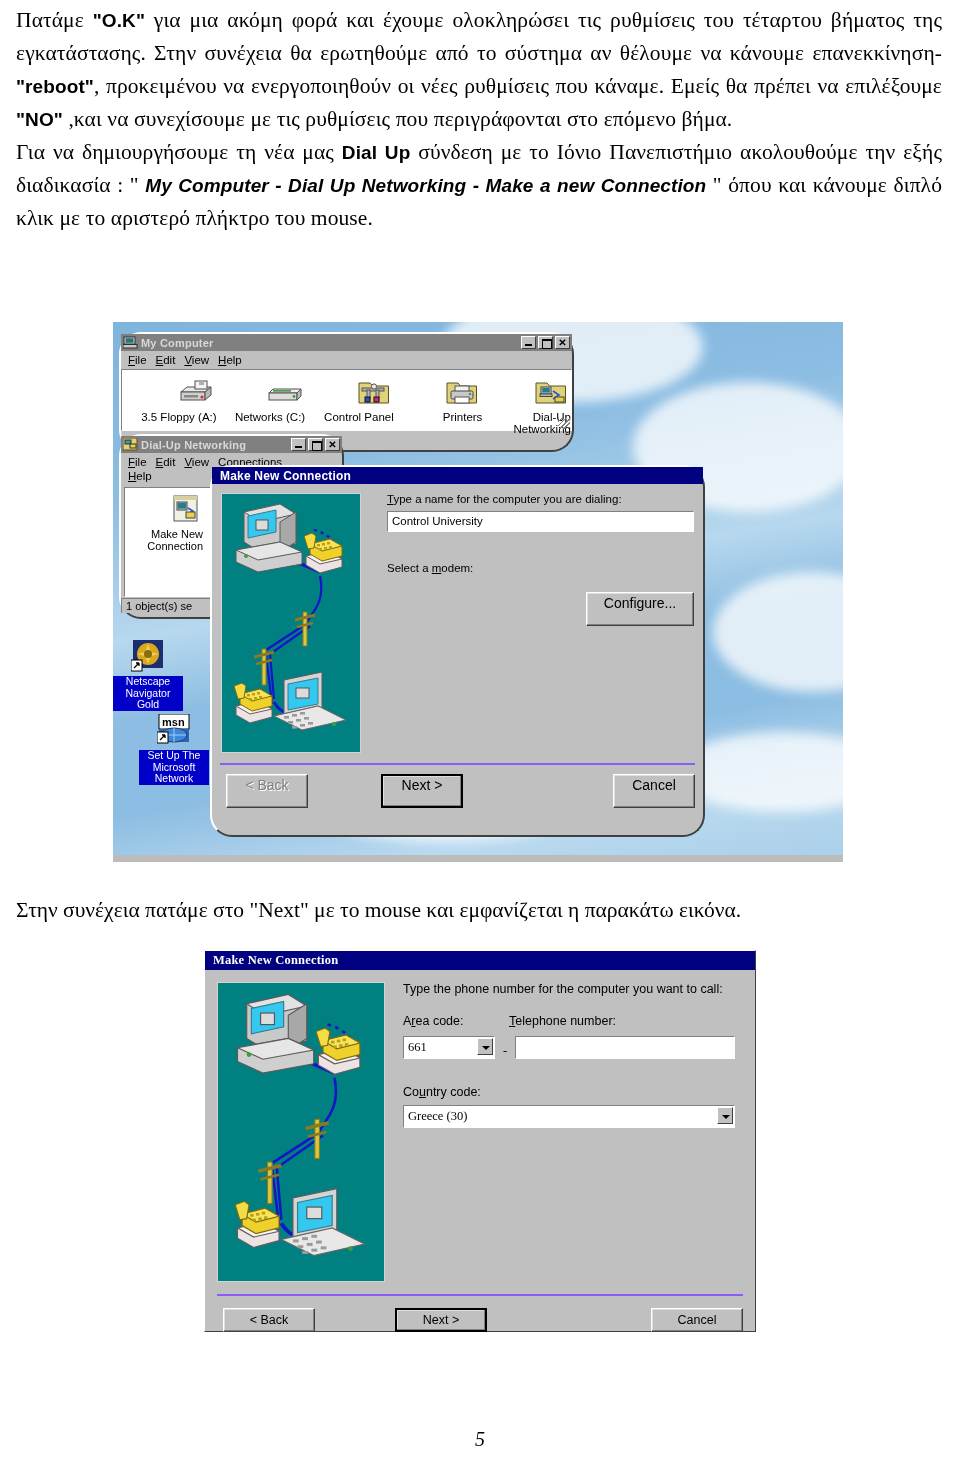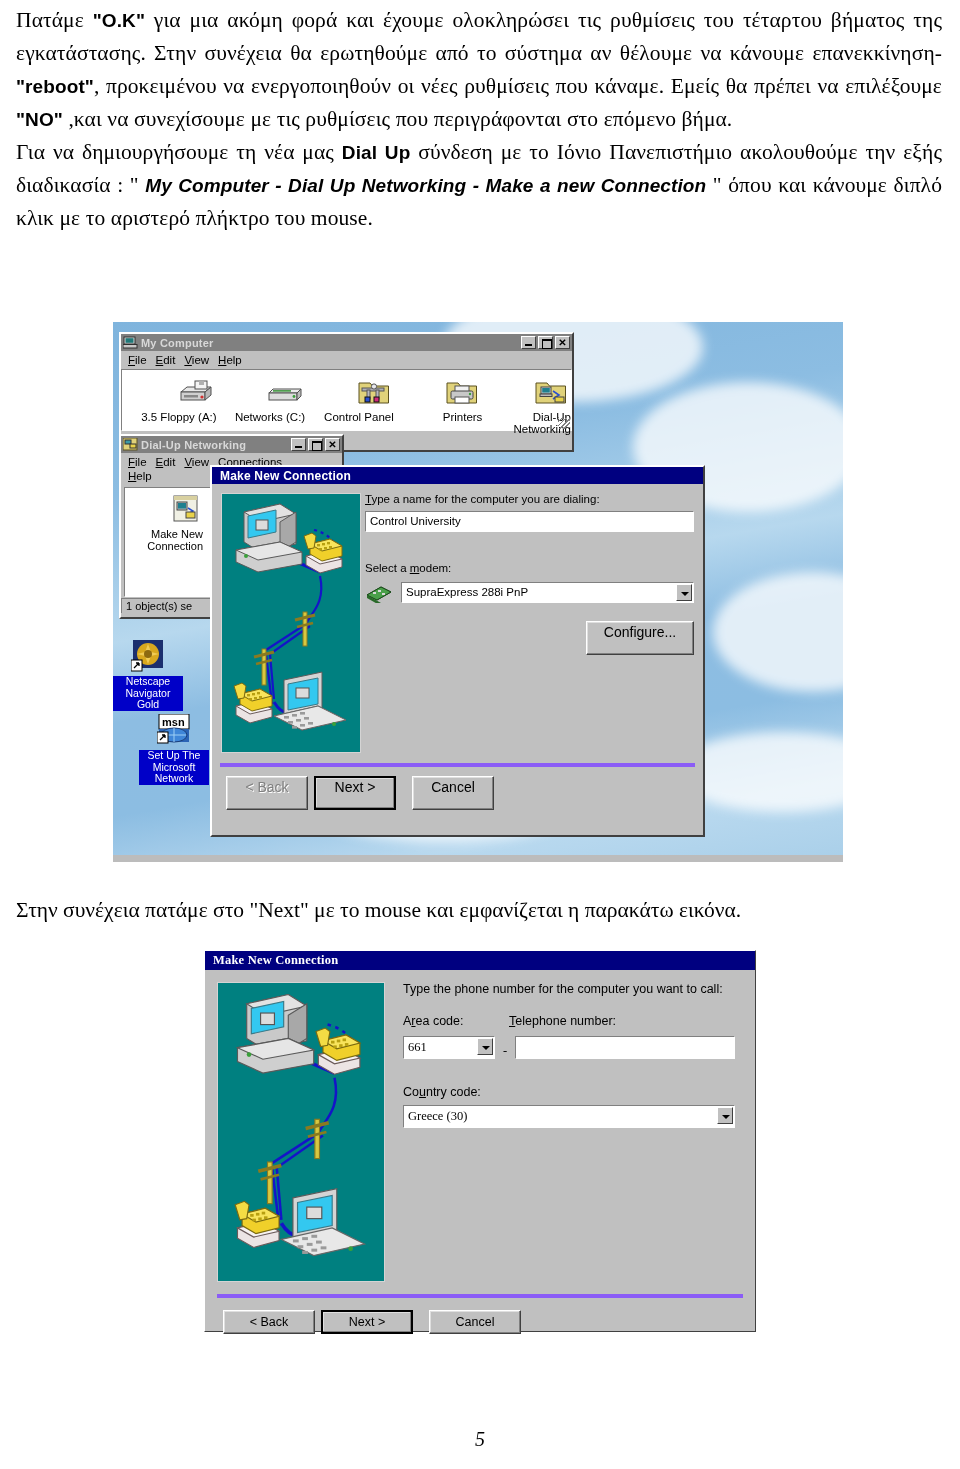--- a/index.html
+++ b/index.html
@@ -54,20 +54,21 @@
 
   
   .win {
     position: absolute;
     background: #c0c0c0;
     border-top: 2px solid #ffffff;
     border-left: 2px solid #ffffff;
     border-right: 2px solid #404040;
     border-bottom: 2px solid #404040;
     font-family: "Liberation Sans", "DejaVu Sans", sans-serif;
+    border-radius: 22px;
   }
   .tbar {
     height: 17px;
     display: flex; align-items: center;
     padding: 0 2px 0 2px;
     font-size: 11px; font-weight: bold;
     color: #ffffff;
   }
   .tbar.inactive { background: #808080; color: #d8d8d8; }
   .tbar.active { background: #000080; color: #ffffff; }
@@ -127,21 +128,21 @@
   #dun .client { height:110px; margin:2px 3px 1px 3px; position:relative; }
 
   
   #wiz1 { left:97px; top:143px; width:495px; height:372px; }
 
   .wizbody { padding: 9px 9px 6px 9px; display:flex; }
   .wizpic {
     width:140px; height:260px; background:#008080;
     border:1px solid #d4d4d4; flex:0 0 auto; position:relative; overflow:hidden;
   }
-  .wizright { flex:1; padding-left:4px; position:relative; }
+  .wizright { flex:1; padding-left:26px; position:relative; }
   .wizlabel { font-size:11.5px; color:#000; margin-bottom:6px; font-family:"Liberation Sans",sans-serif; }
   .wizlabel u { text-decoration: underline; }
   .txtfield {
     background:#ffffff; height:21px; width:100%;
     border-top:1px solid #808080; border-left:1px solid #808080;
     border-right:1px solid #ffffff; border-bottom:1px solid #ffffff;
     font-size:11.5px; color:#000; padding:3px 3px 0 4px; overflow:hidden; white-space:nowrap;
   }
   .combo {
     background:#ffffff; height:21px;
@@ -163,21 +164,21 @@
   .btn {
     background:#c0c0c0; font-size:14px; color:#000;
     border-top:1px solid #ffffff; border-left:1px solid #ffffff;
     border-right:1px solid #404040; border-bottom:1px solid #404040;
     box-shadow: inset -1px -1px 0 #808080, inset 1px 1px 0 #dfdfdf;
     height:34px; min-width:70px; text-align:center; line-height:20px;
     font-family:"Liberation Sans",sans-serif;
   }
   .btn.default { border:2px solid #000; line-height:18px; }
   .btn.disabled { color:#808080; text-shadow: 1px 1px 0 #ffffff; }
-  .wizfoot { border-top:4px solid #8b5cf6; margin:4px 8px 0 8px; padding-top:9px; display:flex; justify-content:flex-start; }
+  .wizfoot { border-top:2px solid #8b5cf6; margin:4px 8px 0 8px; padding-top:9px; display:flex; justify-content:space-between; }
   .wizfoot .btn { margin-left:6px; width:82px; }
   .wizfoot .gap { width:10px; }
 
   
   #shot2 {
     position:absolute; left:204px; top:950px; width:552px; height:382px;
     background:#c0c0c0;
     border-top:1px solid #ffffff; border-left:1px solid #ffffff;
     border-right:1px solid #404040; border-bottom:1px solid #404040;
   }
@@ -445,36 +446,20 @@
               </g>
               <path d="M12 192 l8 -3 l4 3 l-2 12 l-6 1 z" fill="#f4dc44" stroke="#7a6a10"></path>
             </g>
           </svg>
         </div>
         <div class="wizright">
           <div class="wizlabel"><u>T</u>ype a name for the computer you are dialing:</div>
           <div class="txtfield">Control University</div>
 
           <div class="wizlabel" style="margin-top:30px;">Select a <u>m</u>odem:</div>
-          <div style="display:flex;align-items:center;gap:8px;margin-top:8px;">
-            <svg width="28" height="20" viewBox="0 0 28 20">
-              <path d="M2 12 l14 -8 l10 5 l-14 8 z" fill="#3f8f3f" stroke="#1d4a1d"></path>
-              <path d="M2 12 l14 -8 l10 5 l-14 8 z" fill="#4aa04a" stroke="#1d4a1d"></path>
-              <g fill="#d8d8d8">
-                <rect x="8" y="9" width="3" height="2"></rect>
-                  <rect x="13" y="7" width="3" height="2"></rect>
-                  <rect x="17" y="10" width="3" height="2"></rect>
-              </g>
-              <path d="M2 12 l0 3 l14 8 l0 -3 z" fill="#2a6a2a"></path>
-            </svg>
-            <div class="combo" style="flex:1;">
-              <span>SupraExpress 288i PnP</span>
-              <span class="arrow"></span>
-            </div>
-          </div>
 
           <div style="display:flex;justify-content:flex-end;margin-top:18px;">
             <div class="btn" style="width:108px;"><span>Configure...</span></div>
           </div>
         </div>
       </div>
       <div class="wizfoot">
         <div class="btn disabled"><span>&lt; Back</span></div>
         <div class="btn default"><span>Next &gt;</span></div>
         <div class="gap"></div>

